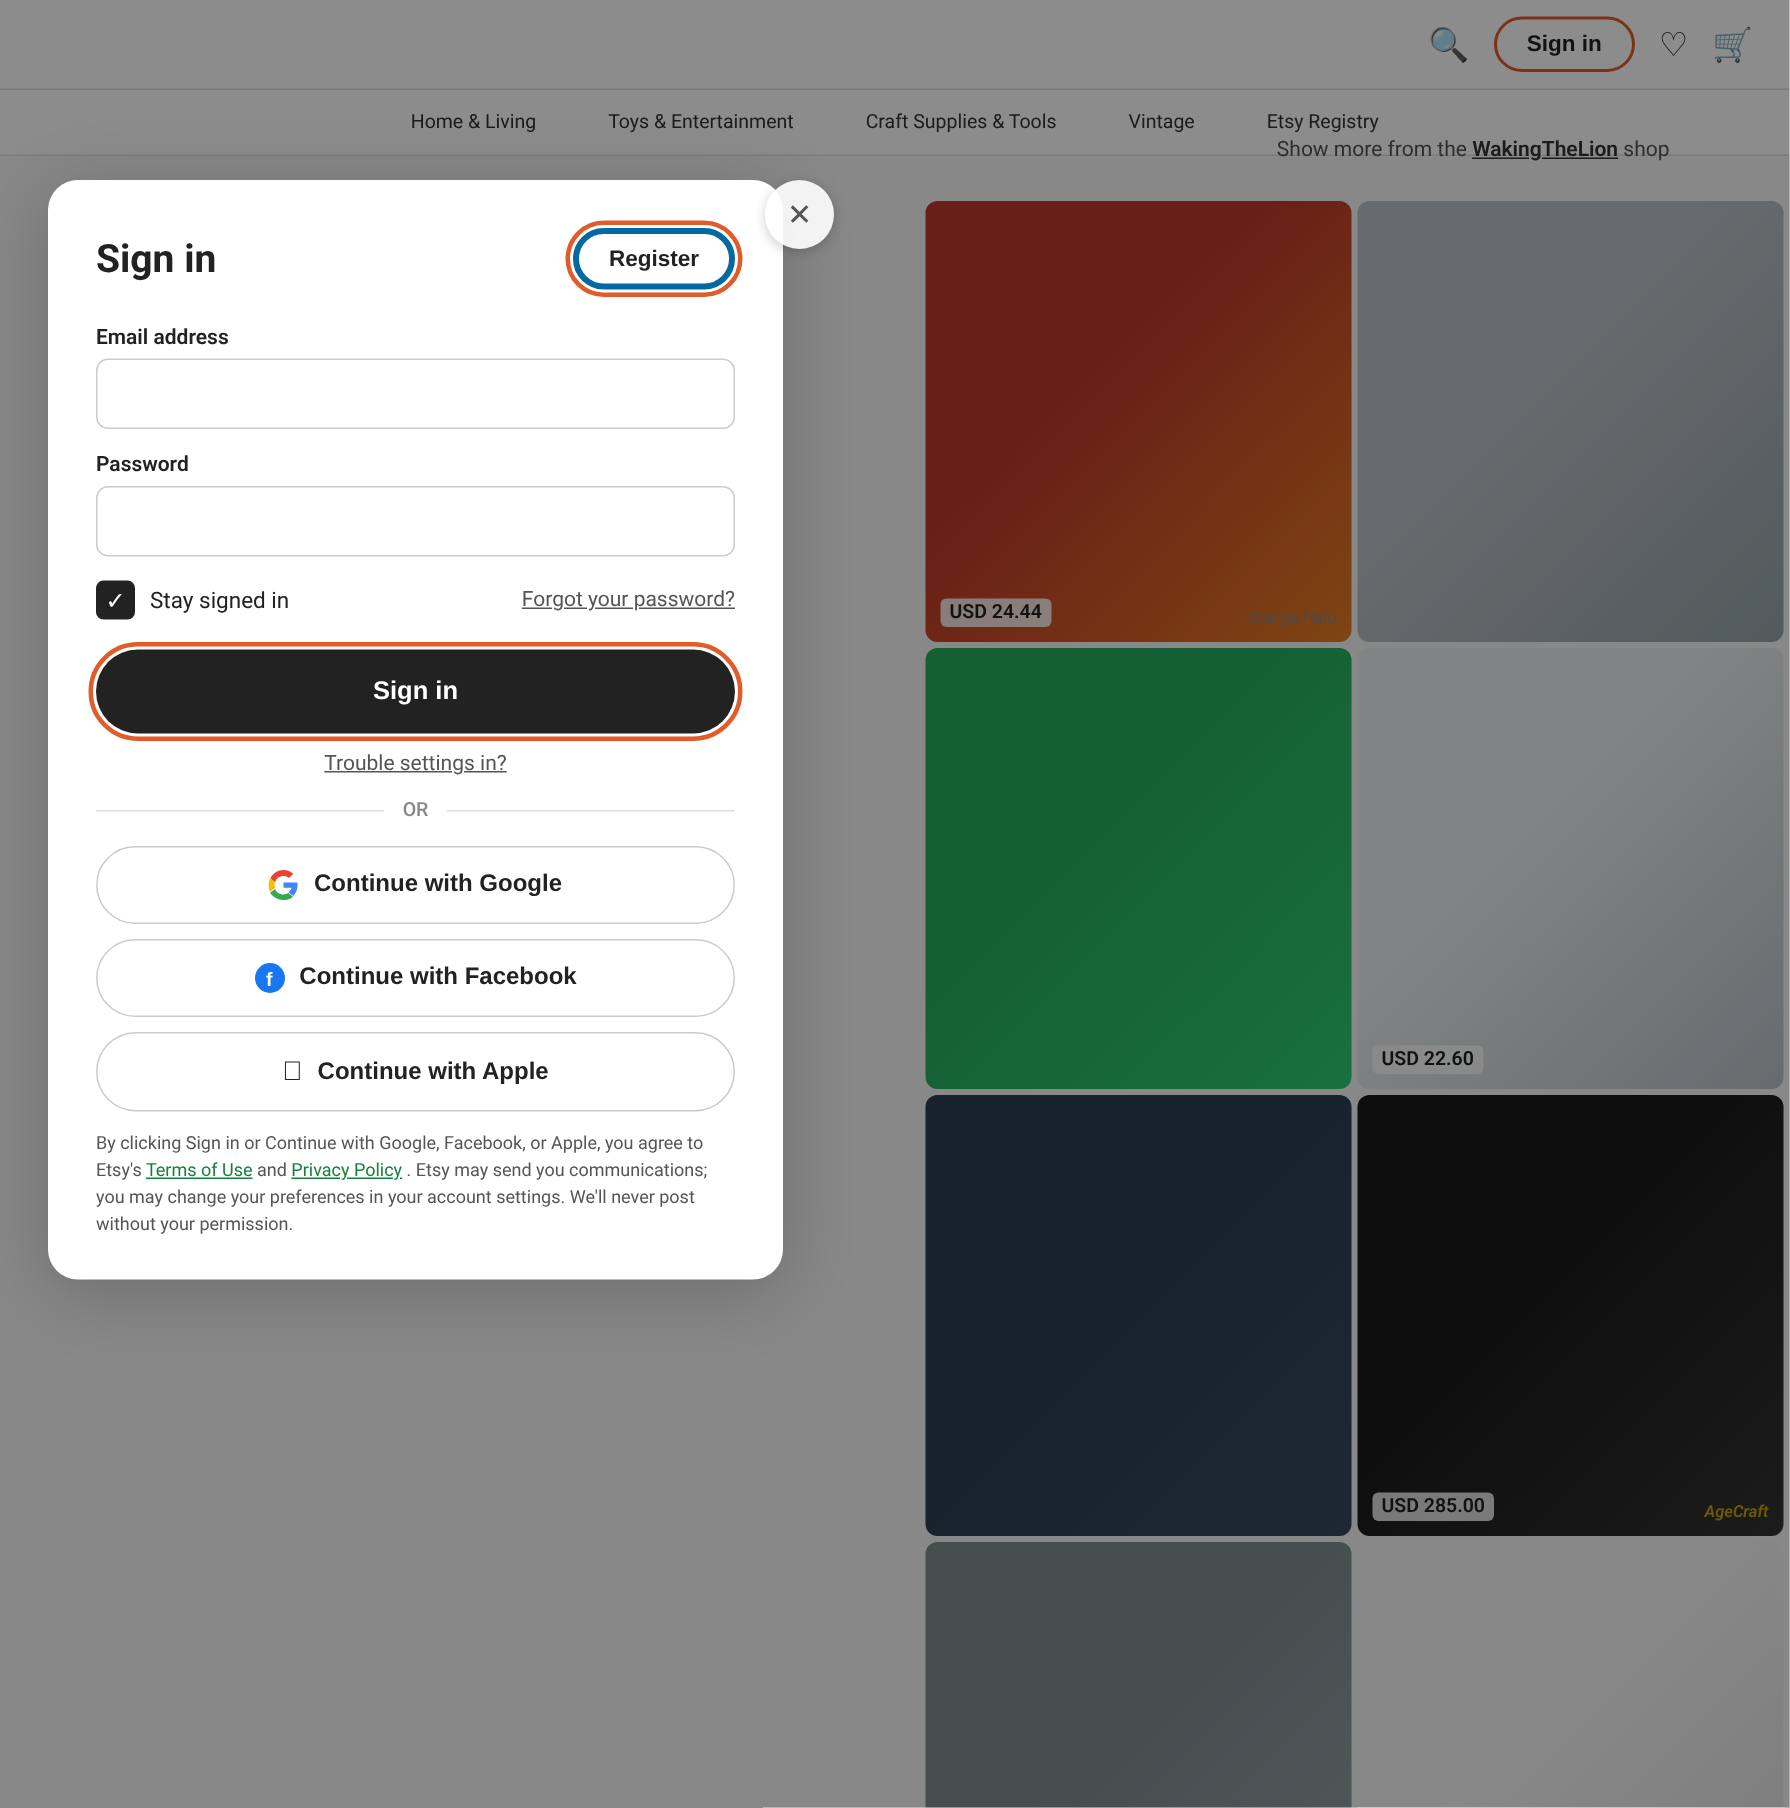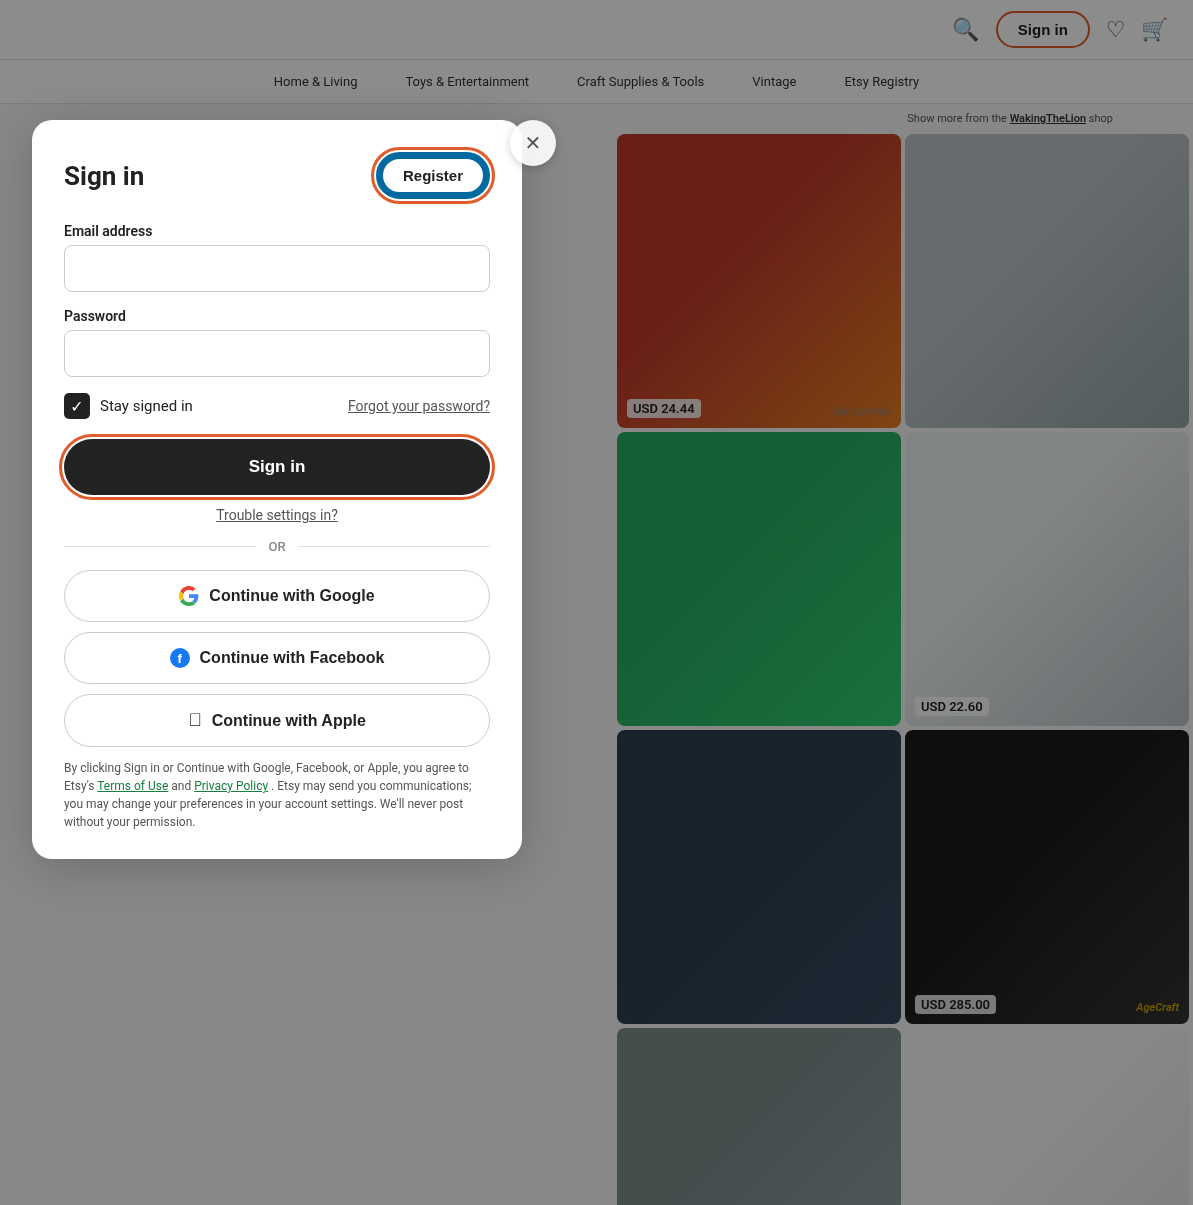--- a/index.html
+++ b/index.html
@@ -70,23 +70,23 @@
     .nav-item {
       font-size: 13px;
       color: #333;
       cursor: pointer;
       white-space: nowrap;
     }
 
     
     .shop-strip {
       position: absolute;
-      top: 112px;
+      top: 92px;
       right: 80px;
-      font-size: 11px;
+      font-size: 14px;
       color: #555;
     }
     .shop-strip a {
       color: #333;
       font-weight: 600;
       text-decoration: underline;
     }
 
     
     .product-grid {
@@ -160,21 +160,21 @@
       align-items: center;
       justify-content: space-between;
       margin-bottom: 24px;
     }
     .modal-title {
       font-size: 26px;
       font-weight: 700;
       color: #222;
     }
     .register-btn {
-      border: 7px solid #0369a1;
+      border: 4px solid #0369a1;
       background: #fff;
       border-radius: 24px;
       padding: 8px 20px;
       font-size: 15px;
       font-weight: 600;
       cursor: pointer;
       color: #222;
       outline: 3px solid #e05c2a;
       outline-offset: 2px;
     }

